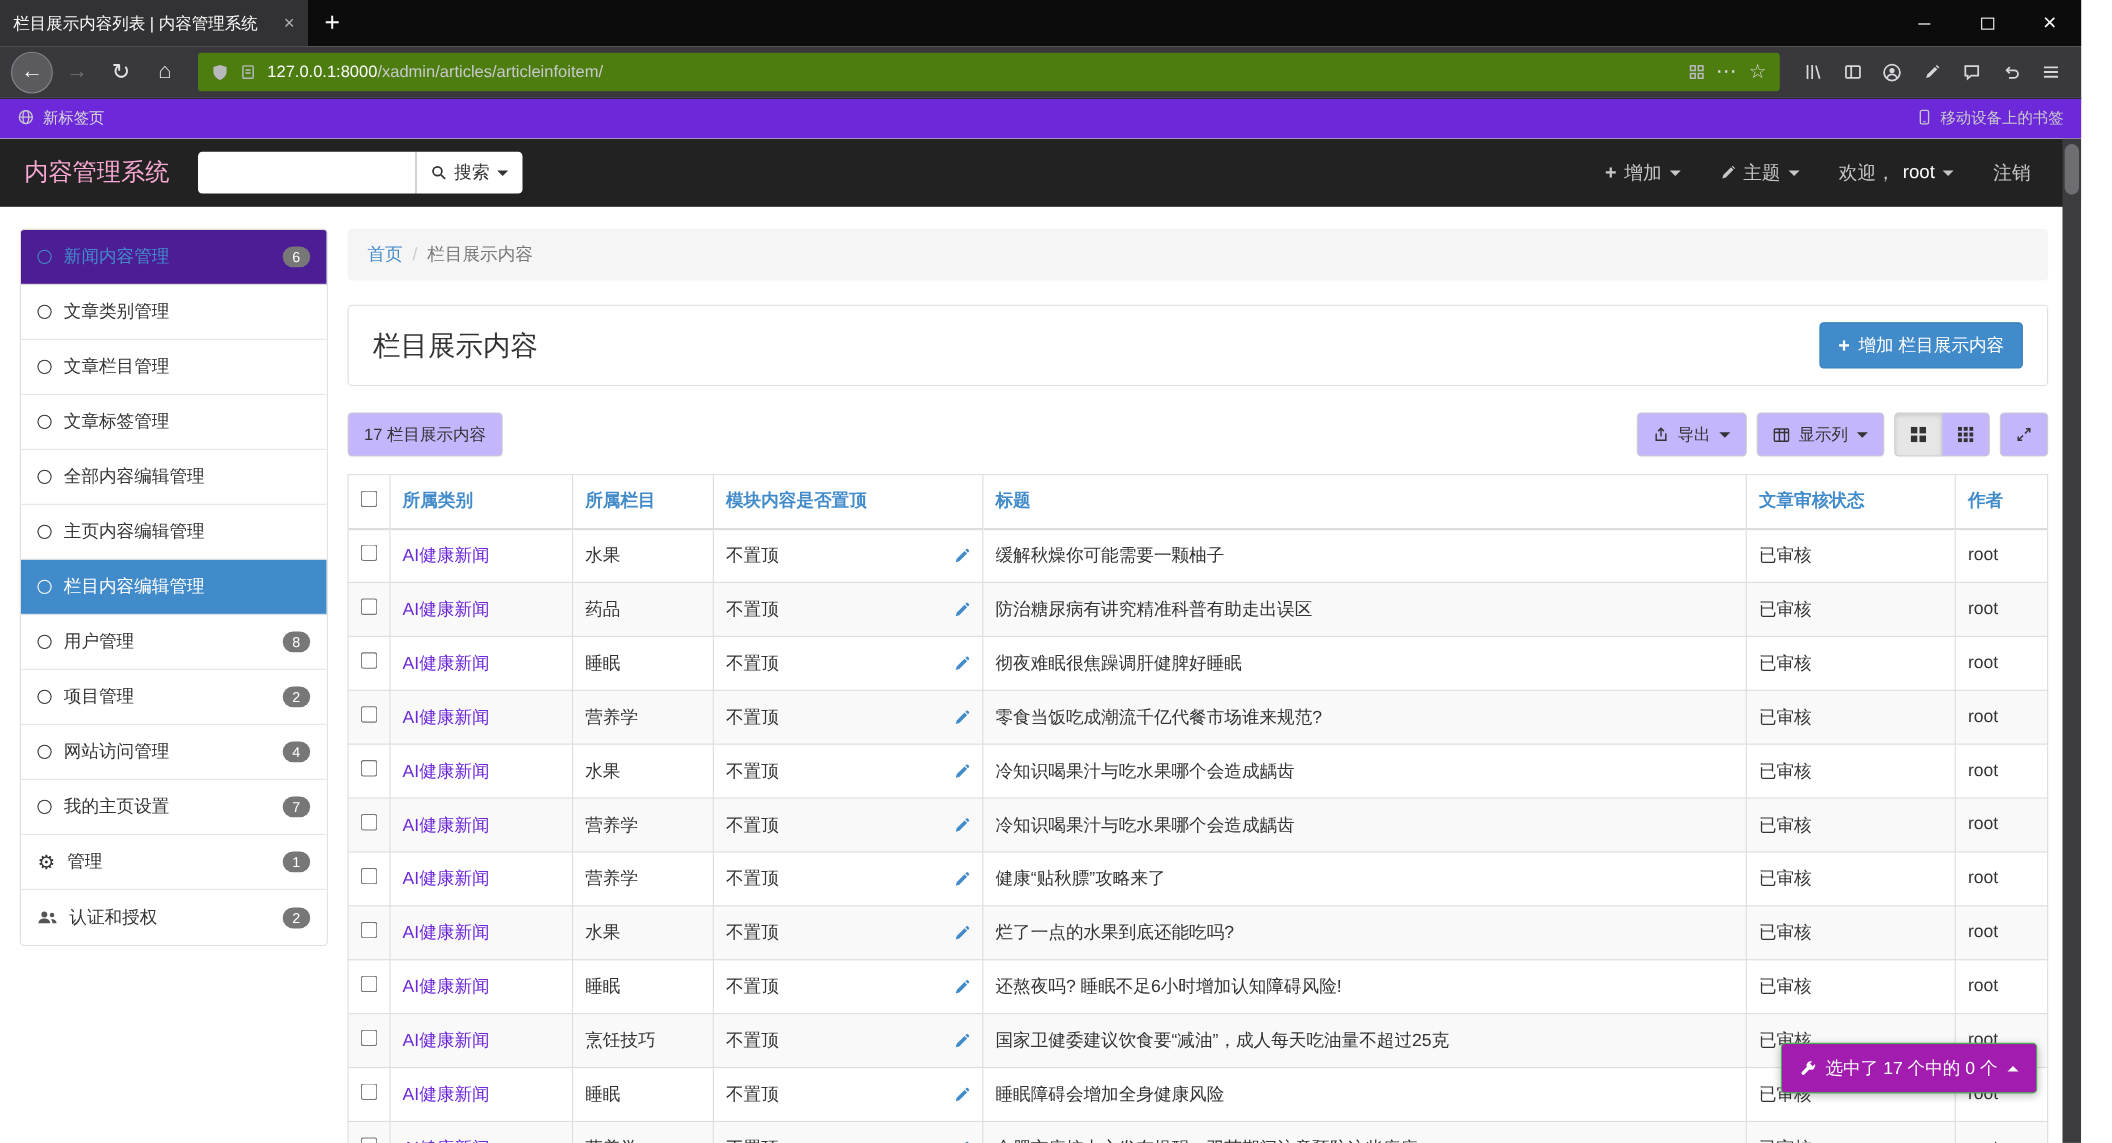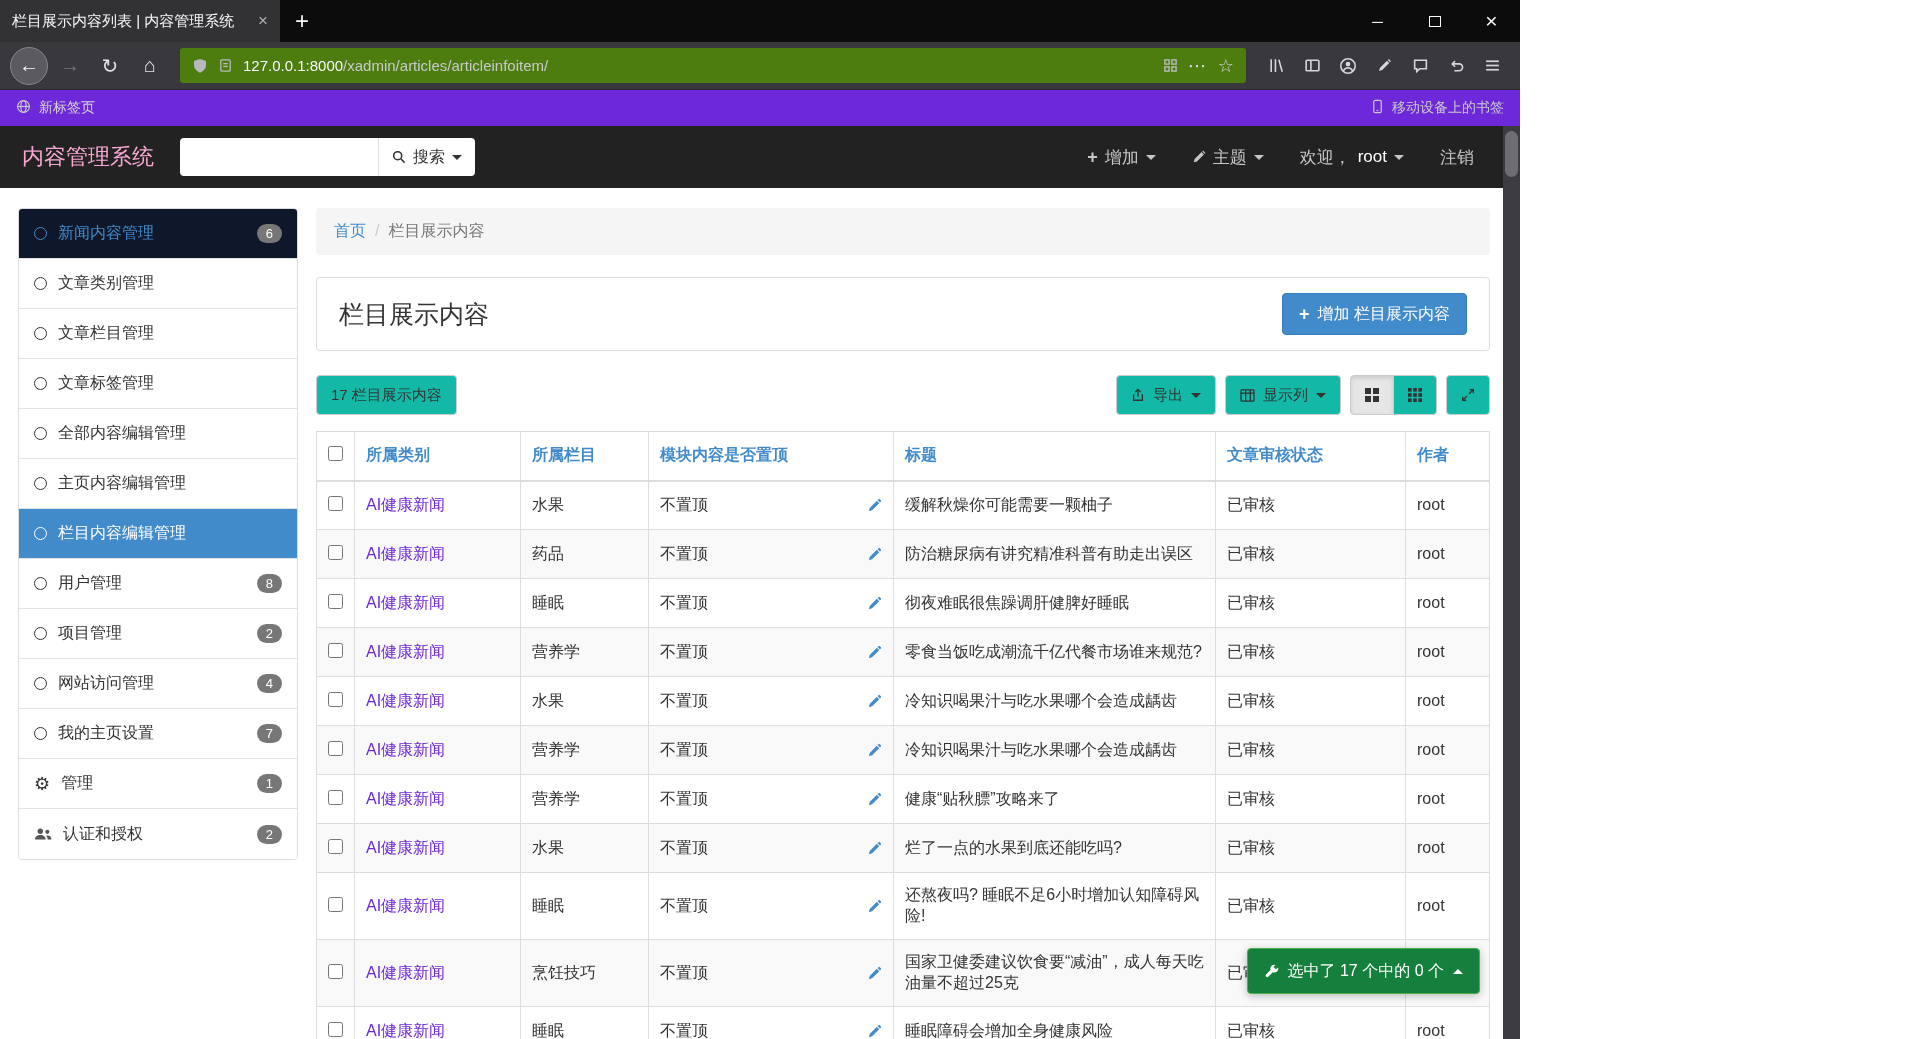--- a/index.html
+++ b/index.html
@@ -1,18 +1,18 @@
 <!DOCTYPE html>
 <html><head>
 <meta charset="utf-8">
 <style>
   * { box-sizing: border-box; margin: 0; padding: 0; }
   html,body { width:1920px; height:1039px; overflow:hidden; }
   body { font-family:"Liberation Sans","DejaVu Sans",sans-serif; background:#fff; color:#333; }
-  .screen { width:1520px; height:1039px; display:flex; flex-direction:column; }
+  .screen { width:1892px; height:1039px; display:flex; flex-direction:column; }
 
   
   .tabbar { height:42px; background:#0c0c0d; display:flex; align-items:stretch; flex:none; }
   .tab { width:280px; background:#323234; color:#f9f9fa; display:flex; align-items:center; gap:10px; padding:0 12px; font-size:15px; }
   .tab-title { flex:1; white-space:nowrap; overflow:hidden; }
   .tab-close { color:#b1b1b3; font-size:17px; cursor:default; }
   .newtab { width:44px; display:flex; align-items:center; justify-content:center; color:#f9f9fa; font-size:24px; }
   .win-controls { margin-left:auto; display:flex; }
   .win-btn { width:57px; display:flex; align-items:center; justify-content:center; color:#f9f9fa; font-size:15px; }
   .restore-box { width:12px; height:11px; border:1.5px solid #f9f9fa; }
@@ -47,61 +47,61 @@
   .appnav-right { margin-left:auto; display:flex; align-items:center; gap:36px; color:#c7c7c7; font-size:17px; padding-right:24px; }
   .appnav-item { display:flex; align-items:center; gap:7px; white-space:nowrap; cursor:pointer; }
   .appnav-item .user { color:#fff; }
 
   .app-body { flex:1; display:flex; gap:18px; padding:20px 30px 0 18px; overflow:hidden; }
 
   
   .sidebar { width:280px; flex:none; align-self:flex-start; border:1px solid #ddd; border-radius:4px; overflow:hidden; background:#fff; font-size:16px; }
   .side-row { height:50px; display:flex; align-items:center; gap:11px; padding:0 15px; border-bottom:1px solid #e4e4e4; color:#333; cursor:pointer; background:#fff; }
   .sidebar .side-row:last-child { border-bottom:none; }
-  .side-row.blue { background:#0f172a; color:#428bca;text-align:right; }
+  .side-row.blue { background:#4c1d95; color:#428bca;text-align:right; }
   .side-row.active { background:#428bca; color:#fff; }
   .side-label { white-space:nowrap; overflow:hidden; }
   .ring { width:13px; height:13px; border:1.5px solid currentColor; border-radius:50%; flex:none; }
   .gear-glyph { font-size:18px; line-height:1; flex:none; }
   .badge { margin-left:auto; background:#777; color:#fff; border-radius:10px; font-size:13px; padding:3px 9px; line-height:1; }
 
   
   .main { flex:1; min-width:0; display:flex; flex-direction:column; }
   .breadcrumb { background:#f5f5f5; border-radius:4px; padding:13px 18px; font-size:16px; color:#777; margin-bottom:22px; flex:none; }
   .breadcrumb a { color:#428bca; text-decoration:none; cursor:pointer; }
   .bc-sep { margin:0 9px; color:#ccc; }
 
   .title-panel { border:1px solid #ddd; border-radius:4px; padding:15px 22px; display:flex; align-items:center; justify-content:space-between; margin-bottom:24px; flex:none; }
   .page-title { font-size:25px; font-weight:400; color:#333; }
   .btn-primary { background:#428bca; border:1px solid #357ebd; color:#fff; border-radius:4px; padding:0 16px; height:42px; font-size:16px; display:inline-flex; align-items:center; gap:8px; cursor:pointer; }
   .plus-glyph { font-size:18px; font-weight:bold; }
 
   .toolbar-row { display:flex; align-items:center; justify-content:space-between; margin-bottom:16px; flex:none; }
-  .btn-default { background:#14b8a6; border:1px solid #ccc; border-radius:4px; height:40px; padding:0 14px; font-size:15px; color:#333; display:inline-flex; align-items:center; gap:8px; cursor:pointer; }
+  .btn-default { background:#c4b5fd; border:1px solid #ccc; border-radius:4px; height:40px; padding:0 14px; font-size:15px; color:#333; display:inline-flex; align-items:center; gap:8px; cursor:pointer; }
   .tr-right { display:flex; align-items:center; gap:9px; }
   .btn-group { display:inline-flex; }
   .btn-group .btn-default { border-radius:0; margin-left:-1px; }
   .btn-group .btn-default:first-child { border-radius:4px 0 0 4px; margin-left:0; }
   .btn-group .btn-default:last-child { border-radius:0 4px 4px 0; }
   .btn-default.active { background:#e6e6e6; box-shadow:inset 0 2px 4px rgba(0,0,0,.12); }
   .ic { display:inline-flex; align-items:center; }
 
   table.data { width:100%; border-collapse:collapse; font-size:16px; background:#fff; }
   table.data th, table.data td { border:1px solid #ddd; padding:12px 11px; text-align:left; vertical-align:middle; height:49px; }
   table.data thead th { color:#428bca; font-weight:bold; border-bottom-width:2px; white-space:nowrap; cursor:pointer; }
   table.data tbody tr:nth-child(even) { background:#f9f9f9; }
   .col-check { width:38px; text-align:center !important; }
   .col-cat { width:166px; } .col-col { width:128px; } .col-pin { width:245px; }
   .col-status { width:190px; } .col-author { width:84px; }
   td a.cell-link { color:#6d28d9; text-decoration:none; cursor:pointer; }
   .cell-top { display:flex; align-items:center; justify-content:space-between; gap:8px; }
   .edit-ic { color:#428bca; display:inline-flex; cursor:pointer; }
   input[type=checkbox] { width:15px; height:15px; }
 
-  .toast { position:absolute; right:40px; bottom:45px; background:#15803d; border:1px solid #4cae4c; color:#fff; border-radius:4px; height:46px; padding:0 16px; font-size:16px; display:flex; align-items:center; gap:9px; box-shadow:0 2px 8px rgba(0,0,0,.25); cursor:pointer; z-index:5; }
+  .toast { position:absolute; right:40px; bottom:45px; background:#a21caf; border:1px solid #4cae4c; color:#fff; border-radius:4px; height:46px; padding:0 16px; font-size:16px; display:flex; align-items:center; gap:9px; box-shadow:0 2px 8px rgba(0,0,0,.25); cursor:pointer; z-index:5; }
 
   .page-scrollbar { position:absolute; top:0; right:0; bottom:0; width:17px; background:#3b3b40; z-index:6; }
   .page-scroll-thumb { position:absolute; top:5px; left:2px; width:13px; height:46px; background:#6d6d72; border-radius:7px; }
 </style>
 </head>
 <body>
 
 <div class="screen">
 
   <div class="tabbar">

